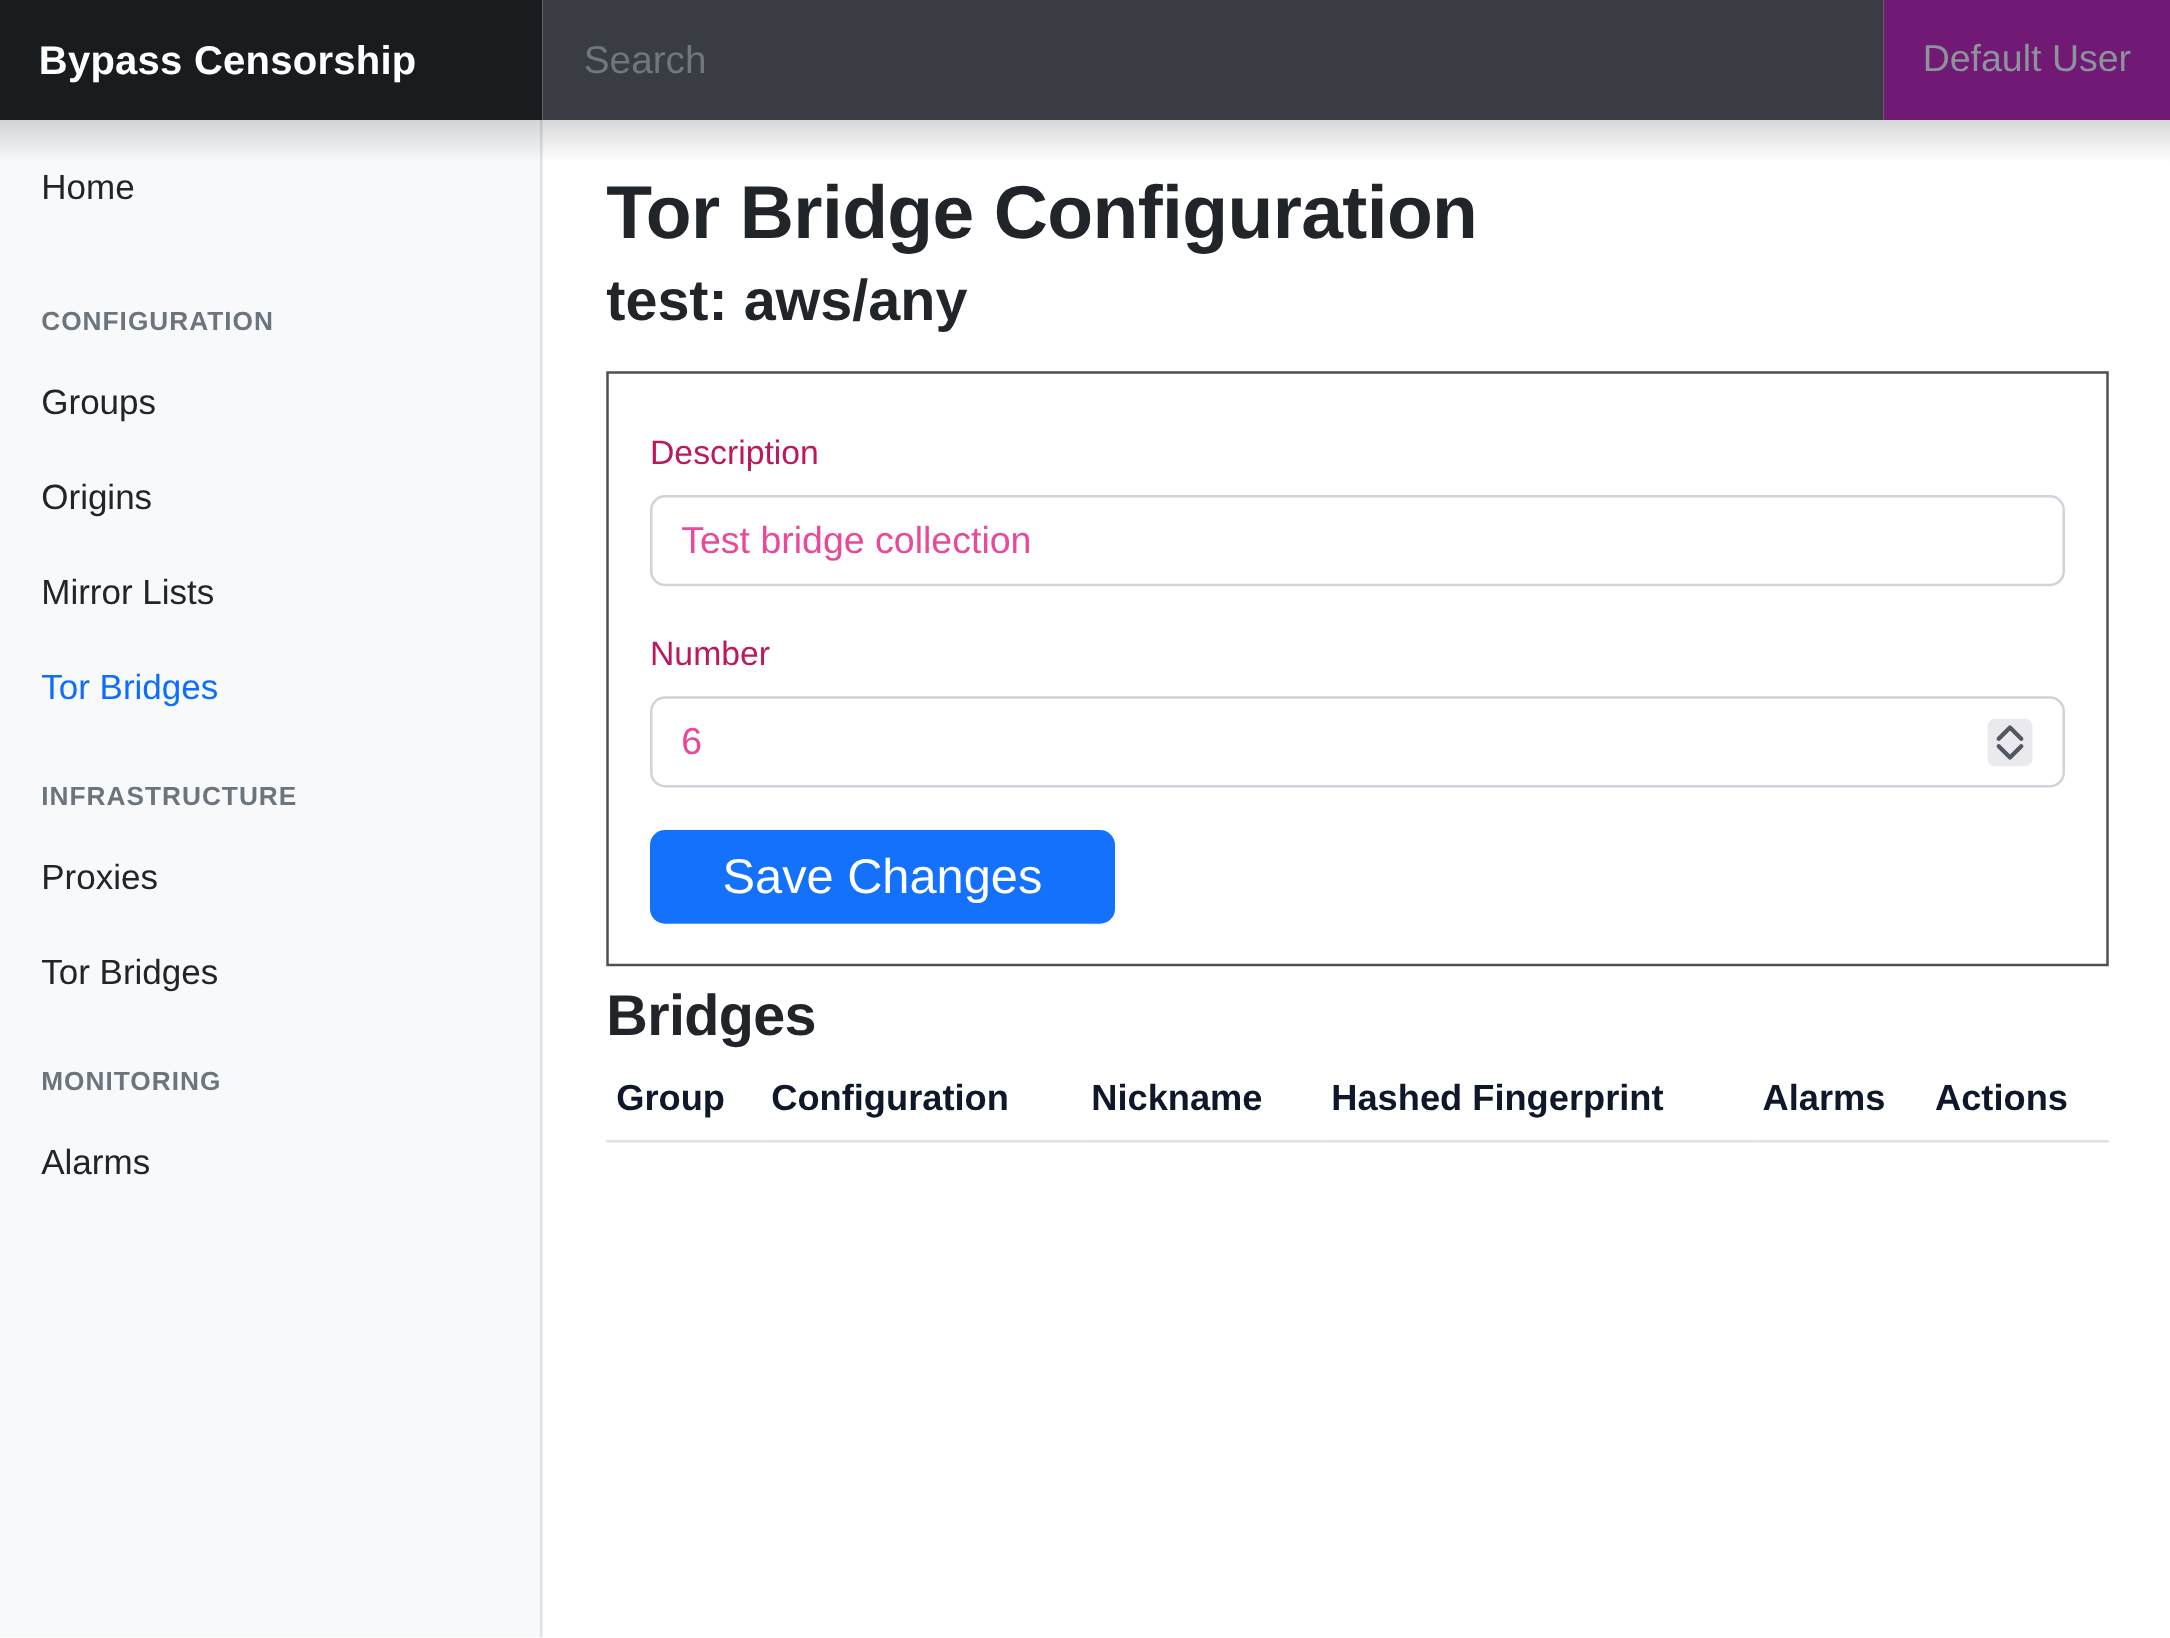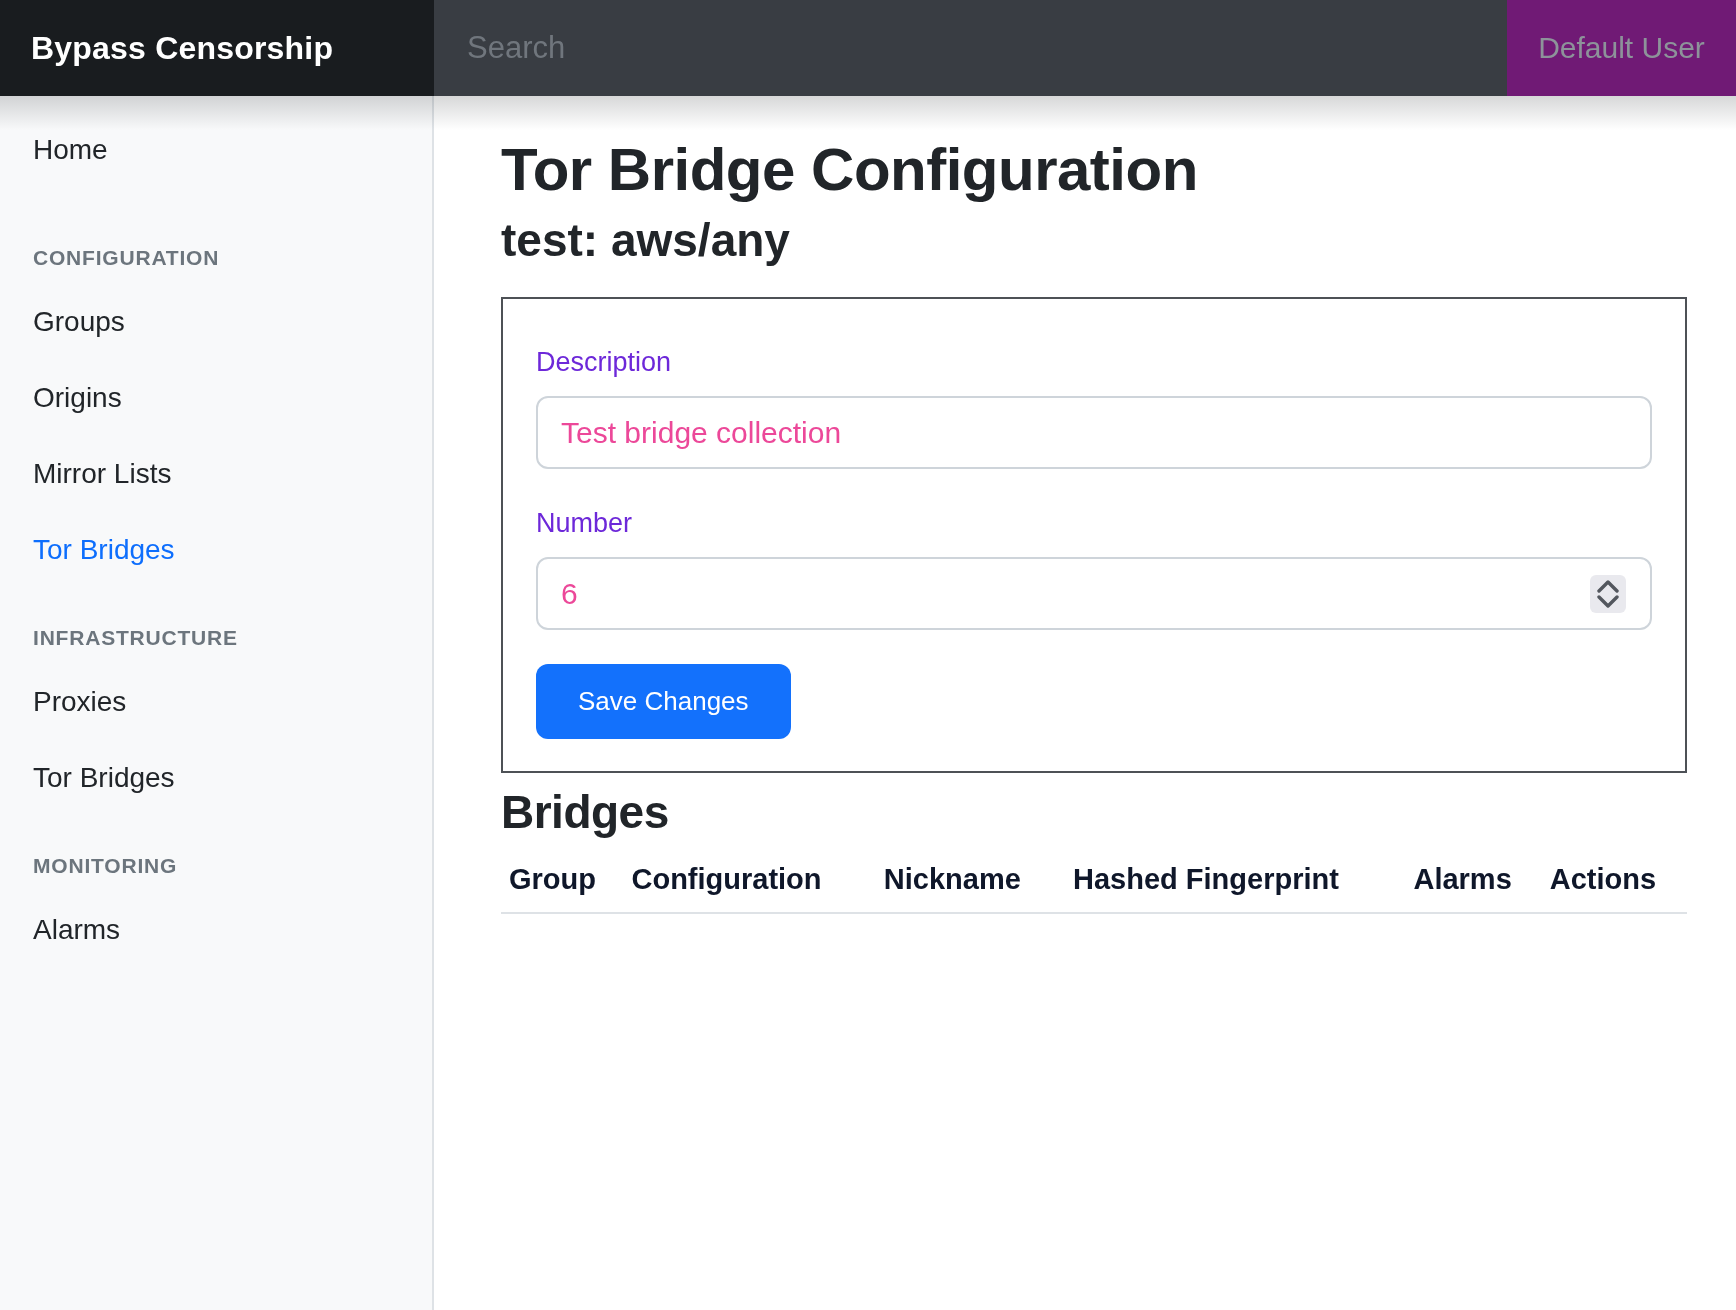--- a/index.html
+++ b/index.html
@@ -34,21 +34,21 @@
   .search-input::placeholder { color: #70767d; opacity: 1; }
   .nav-user {
     flex: 0 0 229px; width: 229px;
     background: #701a75;
     display: flex; align-items: center; justify-content: center;
     cursor: pointer;
   }
   .user-text { color: #8d939a; font-size: 30px; }
 
   
-  .page { display: flex; height: 1214px; position: relative; gap: 16px; }
+  .page { display: flex; height: 1214px; position: relative; }
   .page::before {           
     content: ""; position: absolute; top: 0; left: 0; right: 0; height: 34px;
     background: linear-gradient(to bottom, rgba(33,37,41,.18), rgba(33,37,41,0));
     pointer-events: none;
   }
 
   
   .sidebar {
     flex: 0 0 434px; width: 434px;
     background: #f8f9fa;
@@ -74,43 +74,43 @@
   .page-title { font-size: 60px; line-height: 66px; font-weight: bold; margin-top: 41px; letter-spacing: -.5px; }
   .page-subtitle { font-size: 46px; line-height: 50px; font-weight: bold; margin-top: 12px; }
 
   
   .card {
     margin-top: 32px;
     border: 2px solid #4d5156;
     padding: 43px 33px 32px 33px;
     background: #ffffff;
   }
-  .form-label { display: block; font-size: 27px; line-height: 40px; margin-bottom: 14px; color: #6d28d9; }
+  .form-label { display: block; font-size: 27px; line-height: 40px; margin-bottom: 14px; color: #be185d; }
   .text-input {
     display: block; width: 100%; height: 73px;
     font-size: 30px; color: #ec4899;
     font-family: "Liberation Sans", sans-serif;
     padding: 0 23px;
     border: 2px solid #ced4da; border-radius: 12px;
     background: #ffffff; outline: none;
   }
   .form-group { margin-bottom: 34px; }
   .number-wrap { position: relative; }
   .stepper {
     position: absolute; right: 26px; top: 50%; transform: translateY(-50%);
     width: 36px; height: 38px; border-radius: 6px;
     background: #e9e9ee;
     display: flex; flex-direction: column; align-items: center; justify-content: center;
     gap: 2px; cursor: pointer;
   }
   .save-btn {
     display: inline-block;
-    height: 75px; padding: 0 42px;
+    height: 75px; padding: 0 58px;
     background: #1371fc; color: #ffffff;
-    font-size: 26px; font-weight: 400;
+    font-size: 39px; font-weight: 400;
     font-family: "Liberation Sans", sans-serif;
     border: none; border-radius: 12px; cursor: pointer;
   }
 
   
   .section-title { font-size: 46px; line-height: 50px; font-weight: bold; margin-top: 14px; letter-spacing: -.5px; }
   table.bridges { width: 100%; border-collapse: collapse; margin-top: 26px; }
   table.bridges th {
     text-align: left; font-size: 29px; font-weight: bold; color: #0f172a;
     padding: 0 8px 16px 8px;

